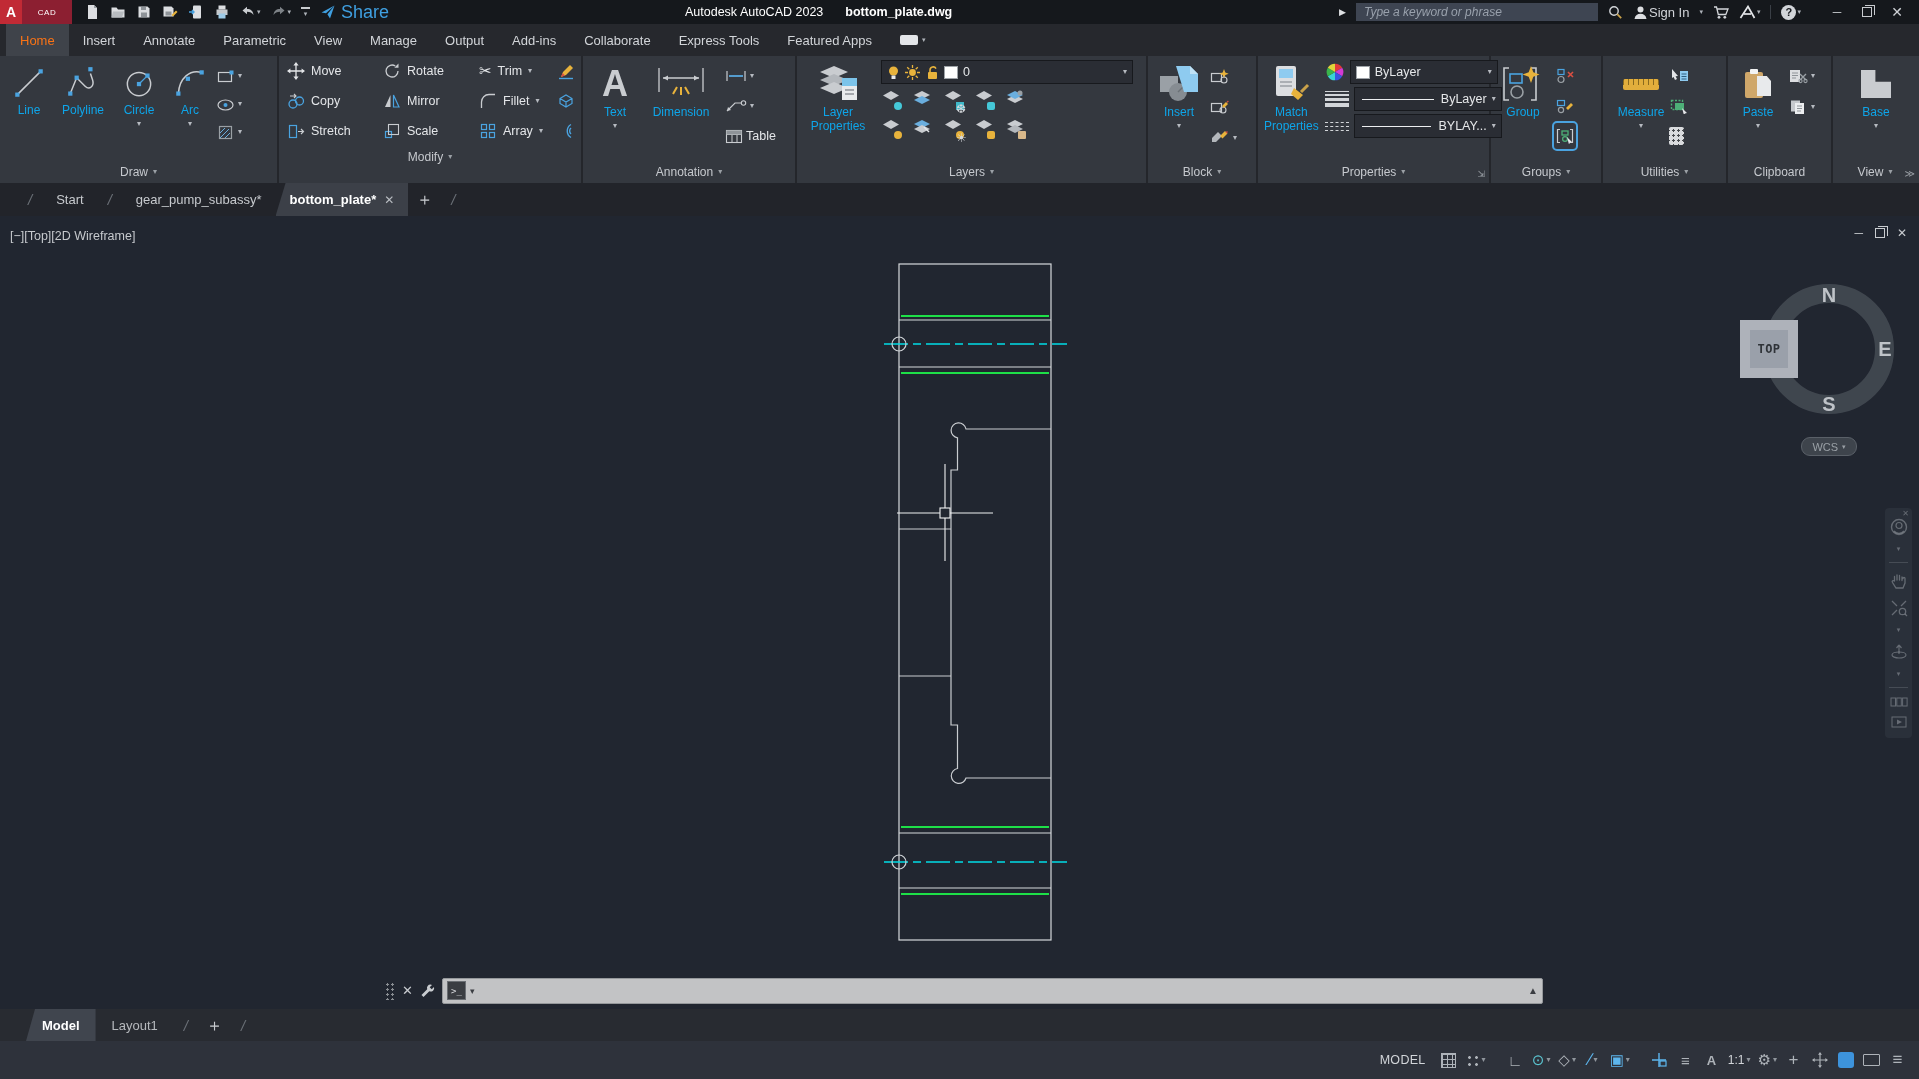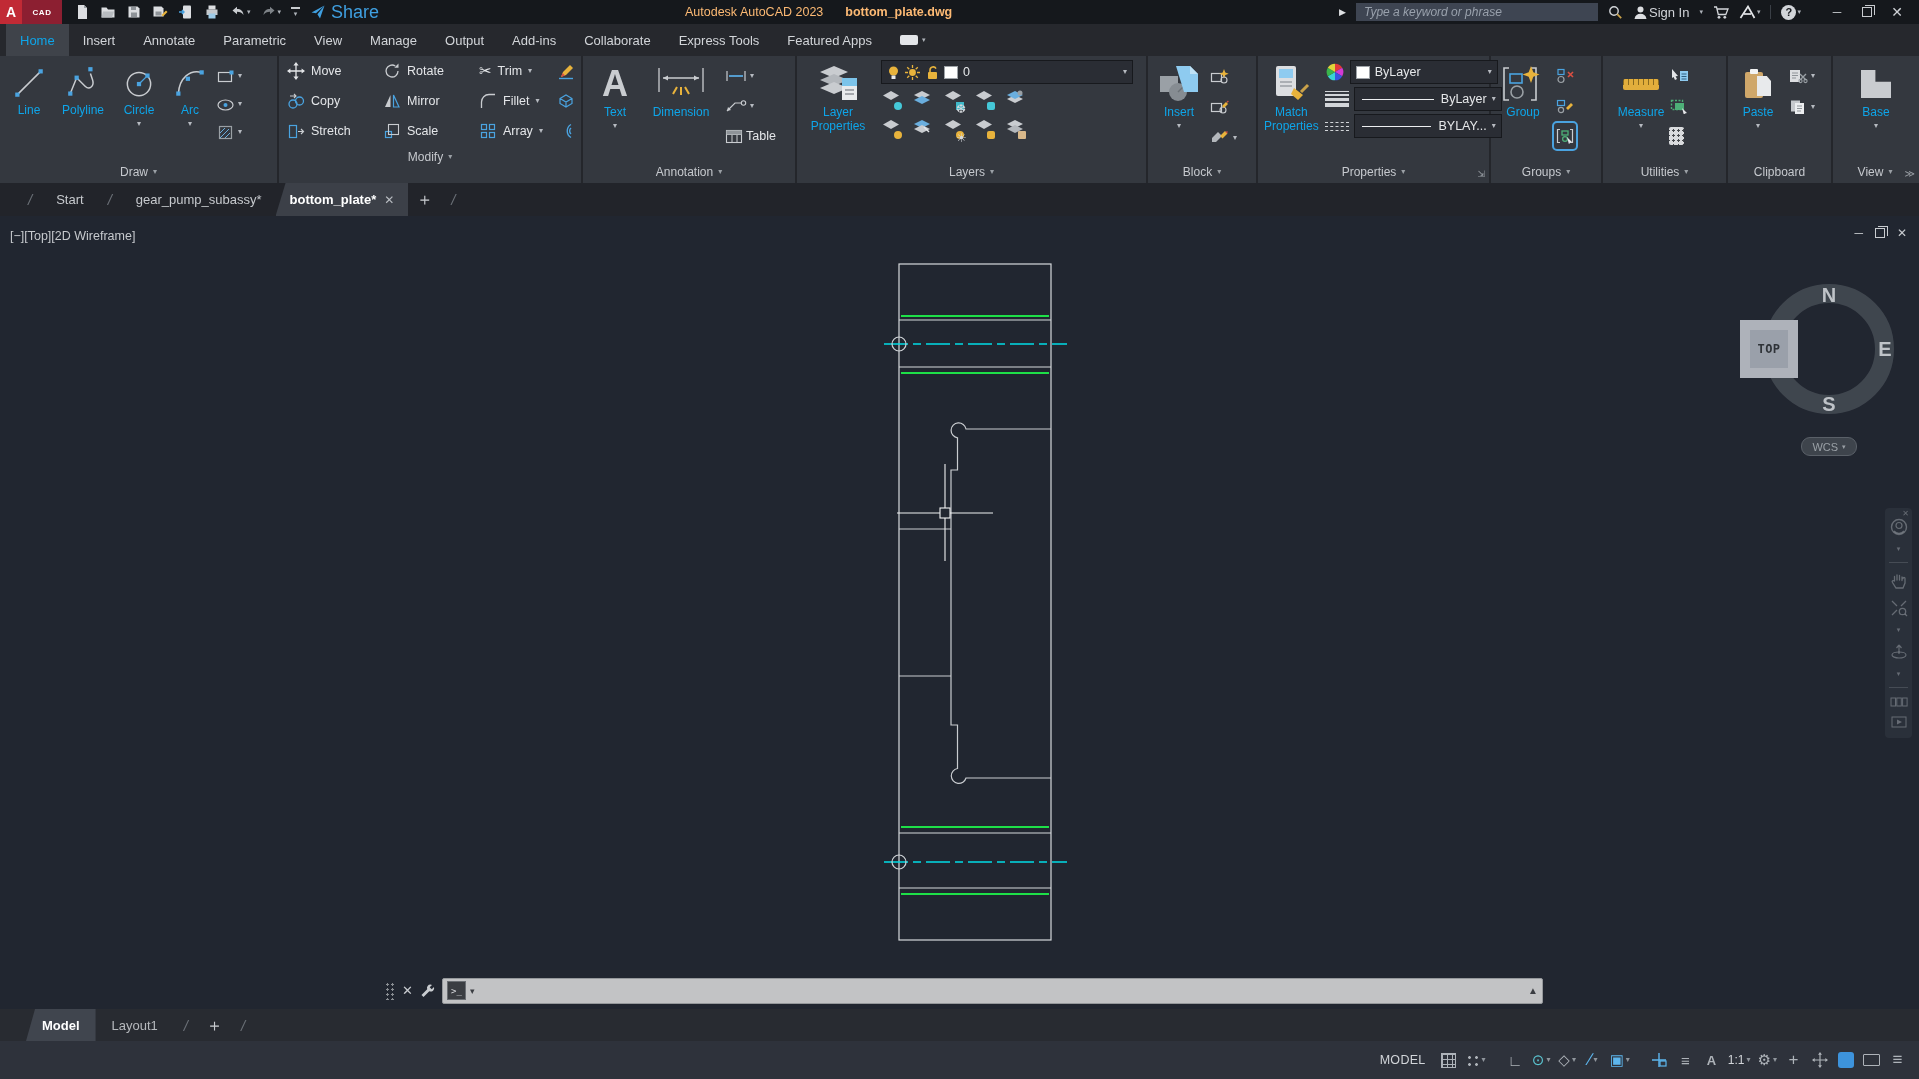--- a/index.html
+++ b/index.html
@@ -7,44 +7,44 @@
   font-family:"Liberation Sans",sans-serif;color:#d5d8db;font-size:12px}
 #app{position:relative;width:1919px;height:1079px}
 svg{display:block}
 
 
 #titlebar{position:absolute;top:0;left:0;width:1919px;height:24px;background:#15181c;
   display:flex;align-items:center}
 .logo{display:flex;height:24px;align-items:stretch}
 .logo-a{width:22px;background:#c12a35;color:#fff;font-weight:bold;font-size:14px;
   display:flex;align-items:center;justify-content:center}
-.logo-cad{width:40px;background:#8c1f31;color:#fff;font-weight:bold;font-size:8px;
+.logo-cad{width:50px;background:#8c1f31;color:#fff;font-weight:normal;font-size:8px;
   display:flex;align-items:center;justify-content:center;letter-spacing:.5px}
 .qat{display:flex;align-items:center;gap:6px;margin-left:10px}
 .qbtn{display:flex;align-items:center;gap:1px;padding:2px;border-radius:2px}
 .tinycar{font-size:7px;color:#aeb3b9}
 .share{display:flex;align-items:center;gap:5px;margin-left:8px;color:#3f9fe0;font-size:18px}
 #title-center{position:absolute;left:685px;top:0;height:24px;display:flex;align-items:center;
-  gap:22px;color:#fdba74;font-size:12.5px}
+  gap:22px;color:#ffffff;font-size:12.5px}
 #title-right{position:absolute;right:0;top:0;height:24px;display:flex;align-items:center;gap:10px;padding-right:8px}
 .flyarrow{color:#dfe1e4;font-size:9px}
 #search-input{width:242px;height:18px;background:#3e4552;border:none;outline:none;
   color:#cfd4da;font-style:italic;font-size:12px;padding:0 8px;font-family:"Liberation Sans",sans-serif}
 #search-input::placeholder{color:#99a1ac}
 .trico{color:#d2d5d9;font-size:13px;display:flex;align-items:center;gap:1px}
 .winbtns{display:flex;align-items:center;gap:2px;margin-left:12px}
 .winbtn{width:28px;height:22px;display:flex;align-items:center;justify-content:center;
   color:#cfd2d6;font-size:12px}
 .tdiv{width:1px;height:14px;background:#3a3f46}
 
 
 #ribbontabs{position:absolute;top:24px;left:0;width:1919px;height:32px;background:#26282d;
   display:flex;align-items:stretch;padding-left:6px}
 .rtab{display:flex;align-items:center;padding:0 14px;font-size:13px;color:#d2d5d9}
-.rtab.active{background:#3f434a;color:#0ea5e9}
+.rtab.active{background:#3f434a;color:#f97316}
 .ribmin{display:flex;align-items:center;gap:4px;margin-left:14px}
 .ribmin .bar{width:18px;height:10px;background:#e4e6e9;border-radius:2px}
 
 
 #ribbon{position:absolute;top:56px;left:0;width:1919px;height:127px;background:#34383f;display:flex}
 .panel{position:relative;height:127px;border-right:2px solid #24262b;flex:none;
   display:flex;flex-direction:column}
 .pbody{height:105px;display:flex;align-items:flex-start;padding:4px 4px 0 6px;gap:4px}
 .plabel{height:22px;display:flex;align-items:center;justify-content:center;gap:5px;
   color:#c6c9ce;font-size:12px}

